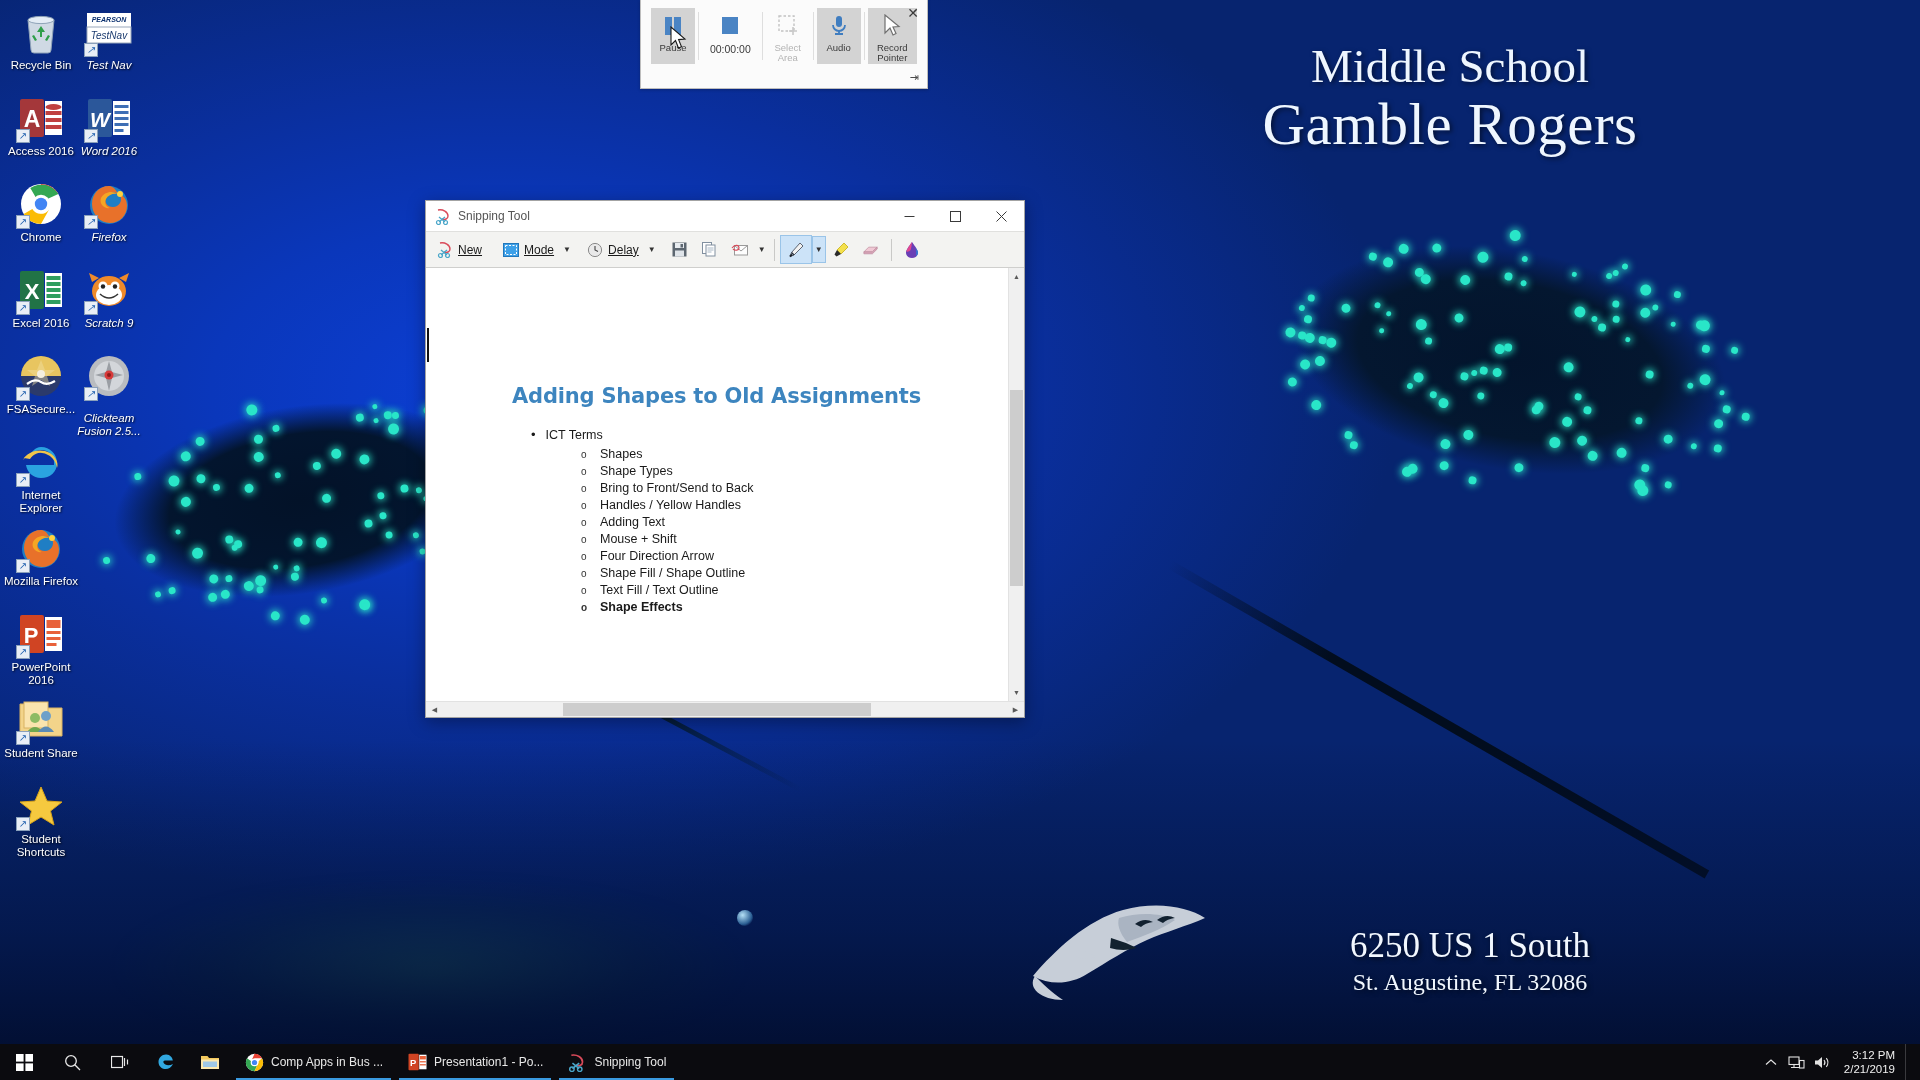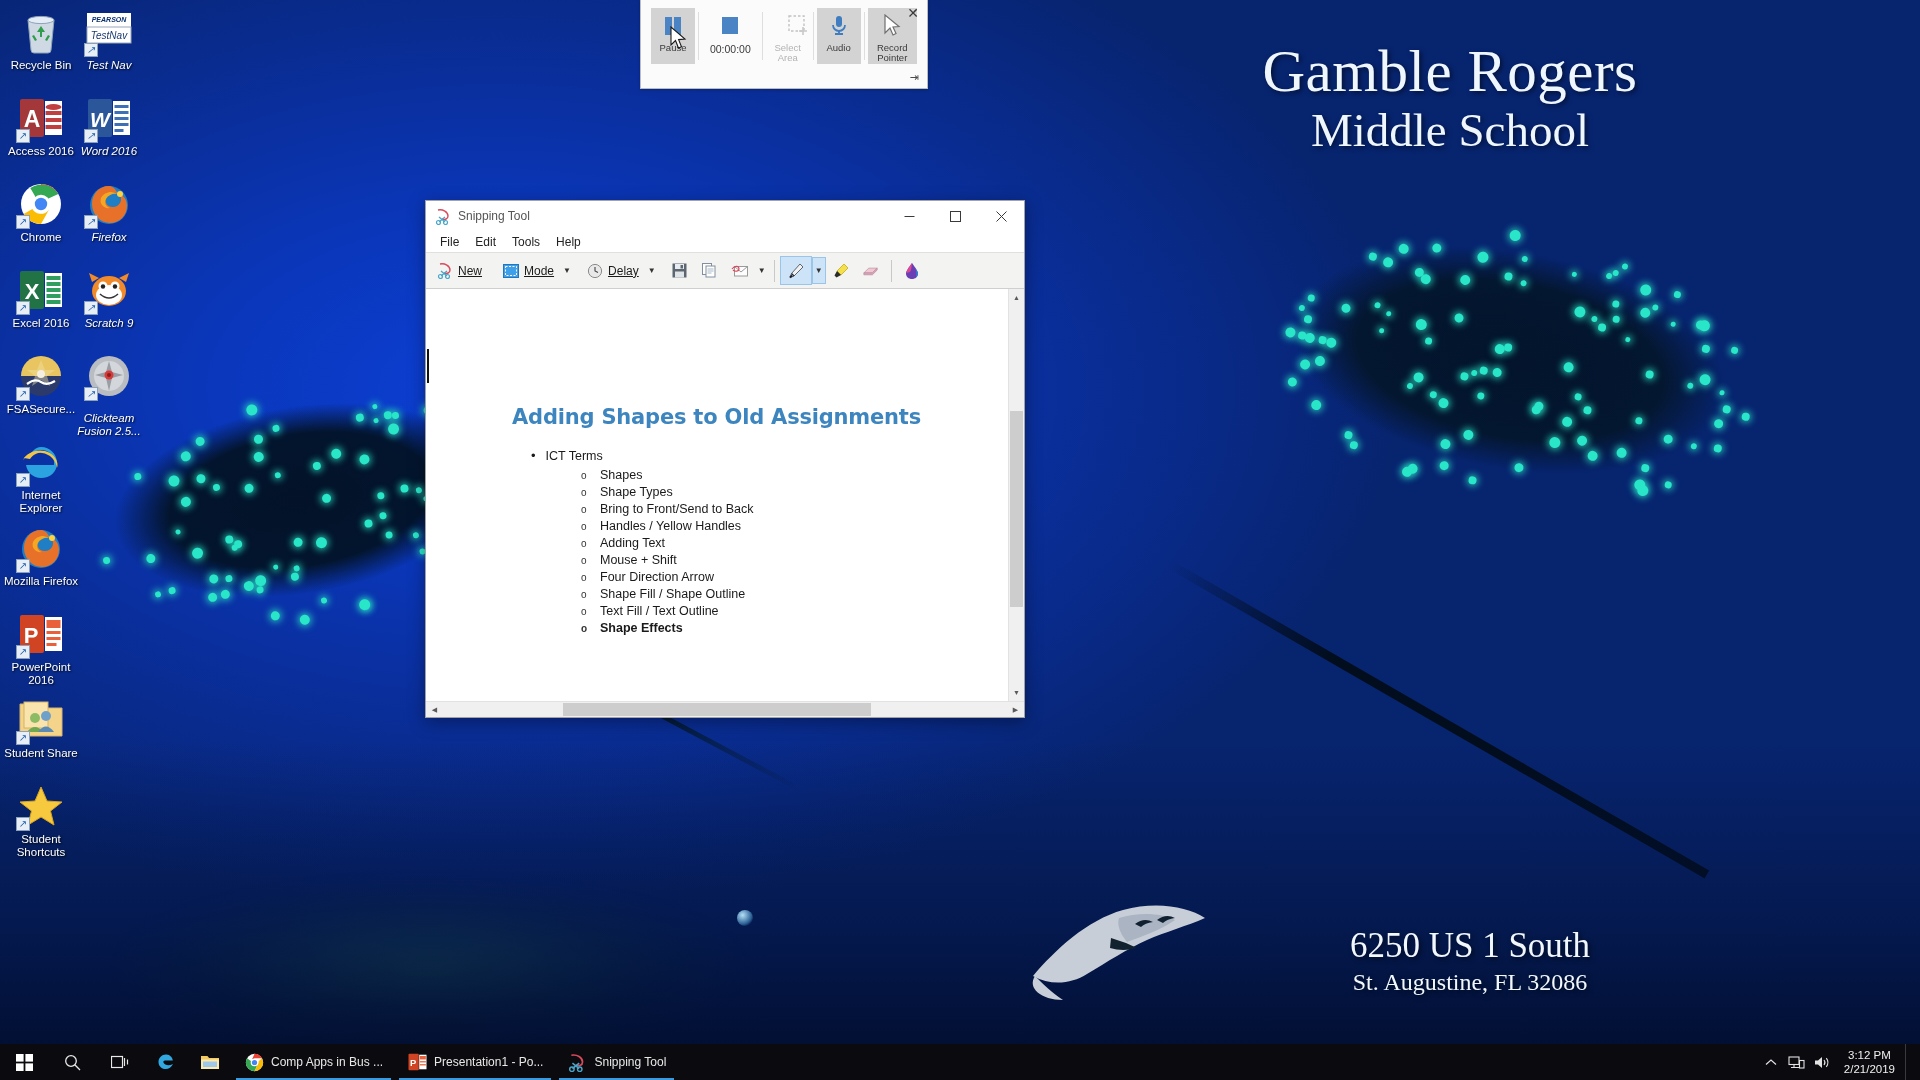--- a/index.html
+++ b/index.html
@@ -137,21 +137,21 @@
     padding: 8px 10px 4px 10px; height: 68px;
   }
   .rec-btn {
     width: 48px; display: flex; flex-direction: column;
     align-items: center; justify-content: flex-start;
     padding-top: 5px;
     font-size: 9.5px; color: #3a3a3a; text-align: center; line-height: 10px;
     cursor: default; position: relative;
   }
   .rec-btn.active { background: #d3d3d3; }
-  .rec-btn.disabled { color: #b3b3b3; align-items: flex-end; }
+  .rec-btn.disabled { color: #b3b3b3; }
   .rec-sep { width: 1px; background: #dedede; margin: 4px 3px; }
   .rec-ico { height: 26px; display: flex; align-items: center; justify-content: center; margin-bottom: 4px; }
   #recorder-close {
     position: absolute; right: 8px; top: 6px;
     font-size: 14px; color: #3a3a3a; cursor: default; line-height: 1;
     font-family: "DejaVu Sans", sans-serif;
   }
   #recorder-pin {
     position: absolute; right: 8px; bottom: 5px;
     font-size: 11px; color: #4a4a4a; cursor: default; line-height: 1;
@@ -307,21 +307,21 @@
   .tb-app-ico { width: 20px; height: 20px; display: flex; align-items: center; justify-content: center; }
   #tray {
     position: absolute; right: 0; top: 0; height: 36px;
     display: flex; align-items: center; padding-right: 8px;
   }
   .tray-ico {
     width: 26px; height: 36px; display: flex; align-items: center; justify-content: center;
     color: #e4e4e4; cursor: default;
   }
   #tray-clock {
-    display: flex; flex-direction: column; align-items: center;
+    display: flex; flex-direction: column; align-items: flex-end;
     font-size: 11.5px; color: #f0f0f0; line-height: 14px;
     padding: 0 10px 0 8px; cursor: default;
   }
   #tray-showdesktop { width: 7px; height: 36px; border-left: 1px solid #3a3a3e; cursor: default; }
 </style>
 </head>
 <body>
 
 <div id="desktop">
 
@@ -510,22 +510,22 @@
     <path d="M18 96 C40 70 72 40 108 30 C140 21 172 26 190 38 C172 46 150 52 132 60 C112 69 92 82 72 94 C56 104 36 106 18 96 Z" fill="#c7ced8"></path>
     <path d="M104 38 C124 32 146 33 160 40 C146 50 128 56 112 62 C104 52 102 44 104 38 Z" fill="#aab4c2"></path>
     <path d="M120 44 q9 -7 18 -2 q-8 1 -12 5 z" fill="#11202f"></path>
     <path d="M142 40 q9 -7 18 -2 q-8 1 -12 5 z" fill="#11202f"></path>
     <path d="M96 58 q14 4 26 10 q-14 4 -27 0 z" fill="#13222f"></path>
     <path d="M62 70 q12 2 20 7 q-12 3 -21 0 z" fill="#c7ced8"></path>
     <path d="M20 96 C12 108 26 120 48 120 C36 112 28 104 20 96 Z" fill="#c7ced8"></path>
   </svg>
 
   <div id="wp-school-name">
+    <div id="wp-school-line2">Middle School</div>
     <div id="wp-school-line1">Gamble Rogers</div>
-    <div id="wp-school-line2">Middle School</div>
   </div>
   <div id="wp-address">
     <div id="wp-addr-line1">6250 US 1 South</div>
     <div id="wp-addr-line2">St. Augustine, FL 32086</div>
   </div>
 
   <div class="desk-col" id="desk-col-1">
     <div class="desk-icon">
       <div class="desk-icon-img">
         <svg width="42" height="44" viewBox="0 0 42 44">
@@ -826,26 +826,20 @@
             </svg>
         </div>
         <div class="win-ctrl">
           <svg width="11" height="11" viewBox="0 0 11 11">
               <path d="M0.5 0.5 L10.5 10.5 M10.5 0.5 L0.5 10.5" stroke="#3a3a3a" stroke-width="1"></path>
             </svg>
         </div>
       </div>
     </div>
 
-    <div id="snip-menubar">
-        <div class="menu-item">File</div>
-        <div class="menu-item">Edit</div>
-        <div class="menu-item">Tools</div>
-        <div class="menu-item">Help</div>
-      </div>
 
     <div id="snip-toolbar">
 
       <div class="tb-btn">
         <span class="tb-ico">
           <svg width="17" height="17" viewBox="0 0 17 17">
             <path d="M3 2 C8 1 13 4 13 8 C13 11 10 12 7 11" fill="none" stroke="#d94a5a" stroke-width="1.4"></path>
             <path d="M4 9 L10 14 M10 9 L4 14" stroke="#4aa6c9" stroke-width="1.3"></path>
             <circle cx="3.5" cy="14.5" r="2" fill="none" stroke="#4aa6c9" stroke-width="1.2"></circle>
             <circle cx="10.5" cy="14.5" r="2" fill="none" stroke="#4aa6c9" stroke-width="1.2"></circle>

